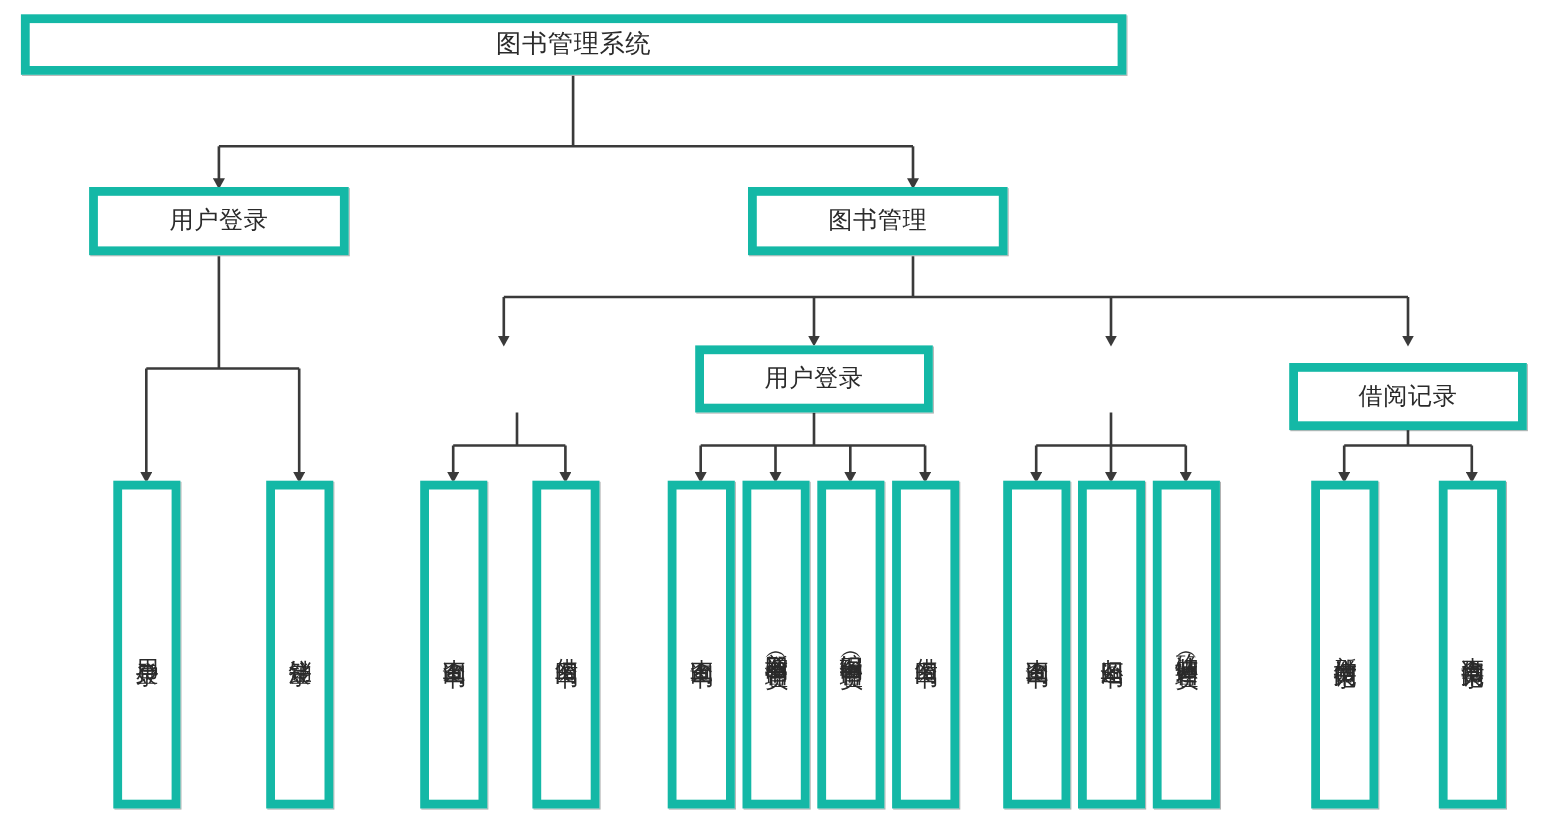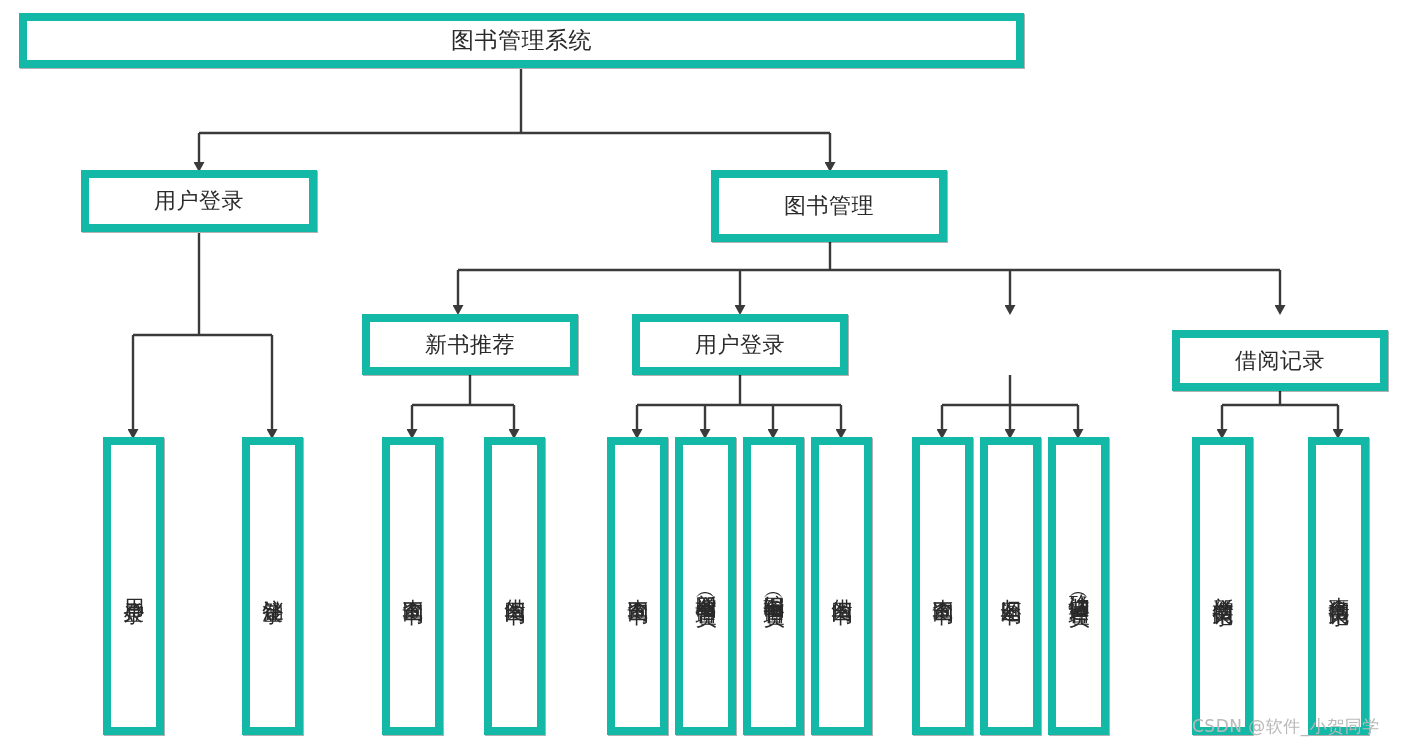--- a/index.html
+++ b/index.html
@@ -129,27 +129,24 @@
   </svg>
 
   <div class="node horiz root" style="left:19px; top:13px; width:1005px; height:55px;">
     <span class="lbl">图书管理系统</span>
   </div>
 
   <div class="node horiz" style="left:81px; top:170px; width:236px; height:62px;">
     <span class="lbl">用户登录</span>
   </div>
 
-  <div class="node horiz" style="left:711px; top:170px; width:236px; height:72px;">
+  <div class="node horiz" style="left:680px; top:170px; width:236px; height:62px;">
     <span class="lbl">图书管理</span>
   </div>
 
-  <div class="node horiz" style="left:362px; top:314px; width:216px; height:61px;">
-    <span class="lbl">新书推荐</span>
-  </div>
 
   <div class="node horiz" style="left:632px; top:314px; width:216px; height:61px;">
     <span class="lbl">用户登录</span>
   </div>
 
 
   <div class="node horiz" style="left:1172px; top:314px; width:216px; height:61px;margin-top:16px;">
     <span class="lbl">借阅记录</span>
   </div>
 
@@ -198,15 +195,14 @@
   </div>
 
   <div class="node vert" style="left:1192px; top:437px; width:61px; height:298px;">
     <span class="lbl">新增借阅记录</span>
   </div>
 
   <div class="node vert" style="left:1308px; top:437px; width:61px; height:298px;">
     <span class="lbl">查询借阅记录</span>
   </div>
 
-  <div class="watermark" style="left:1192px; top:715px;">CSDN @软件_小贺同学</div>
 
 </div>
 
 </body></html>

